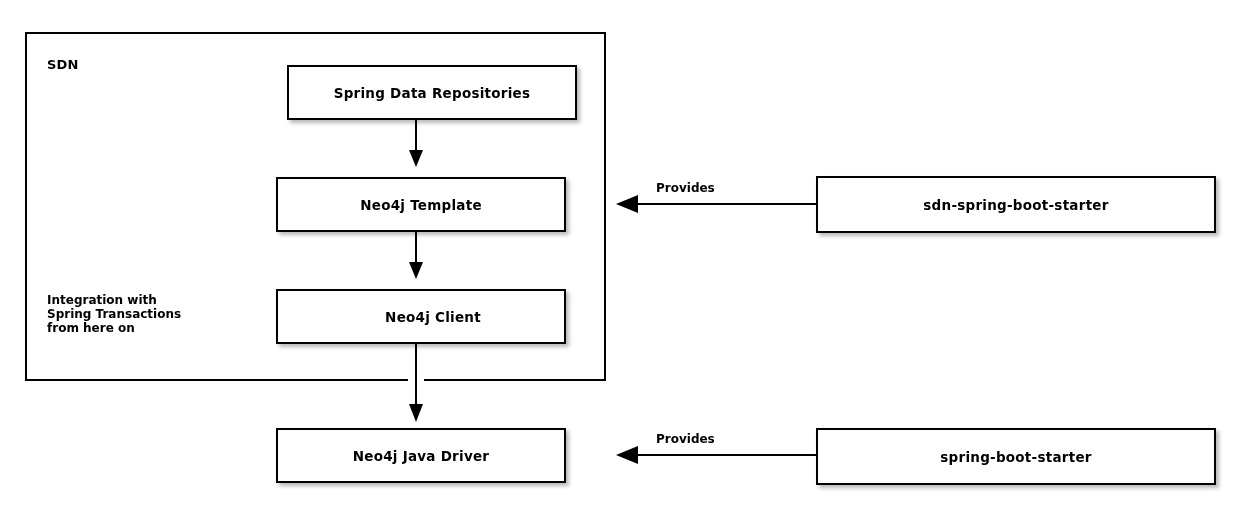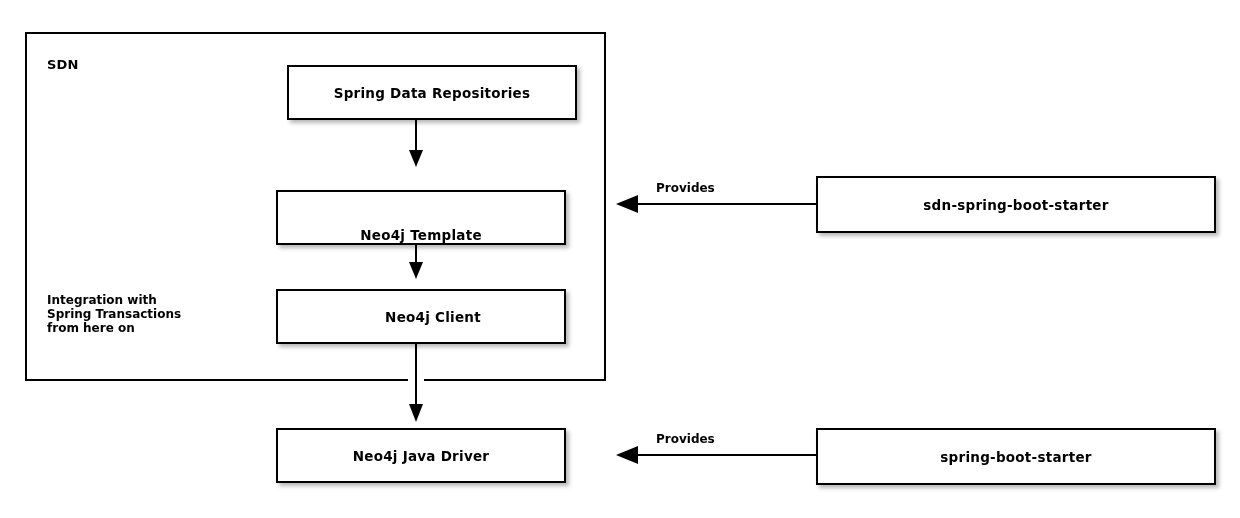--- a/index.html
+++ b/index.html
@@ -131,21 +131,21 @@
     <g>
       <line class="edge-line" x1="816" y1="455" x2="634" y2="455"></line>
       <polygon class="edge-head" points="616,455 638,446 638,464"></polygon>
     </g>
   </svg>
 
   <div class="node" style="left:276px; top:65px; width:290px; height:55px;margin-left:11px;">
     <span class="node-label">Spring Data Repositories</span>
   </div>
 
-  <div class="node" style="left:276px; top:190px; width:290px; height:55px;align-items:flex-end;">
+  <div class="node" style="left:276px; top:177px; width:290px; height:55px;">
     <span class="node-label">Neo4j Template</span>
   </div>
 
   <div class="node" style="left:276px; top:289px; width:290px; height:55px;padding-left:24px;">
     <span class="node-label">Neo4j Client</span>
   </div>
 
   <div class="node" style="left:276px; top:428px; width:290px; height:55px;">
     <span class="node-label">Neo4j Java Driver</span>
   </div>

